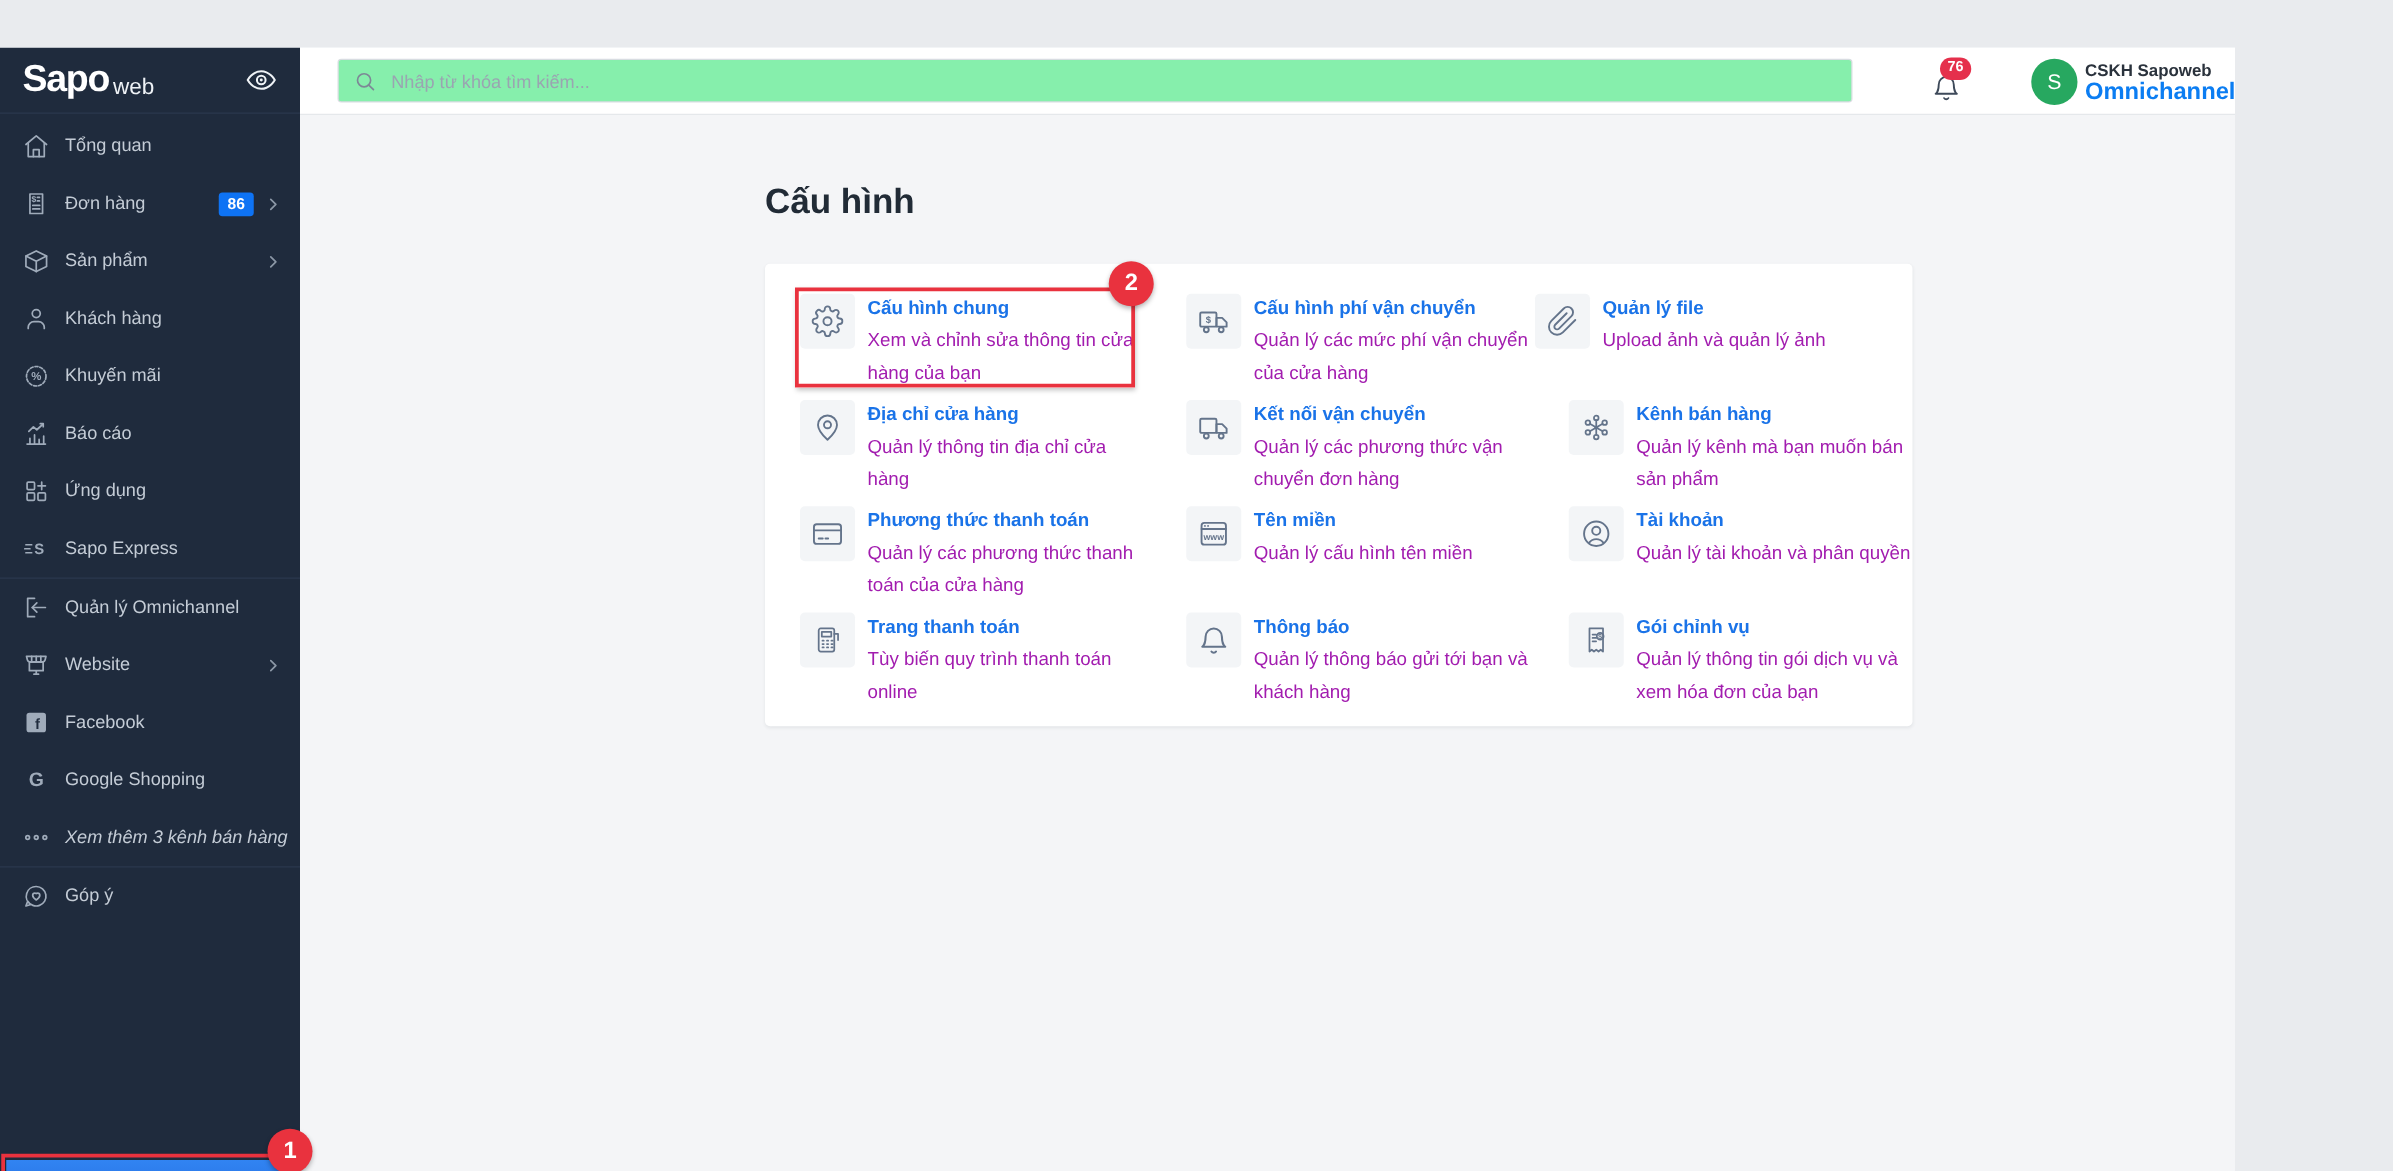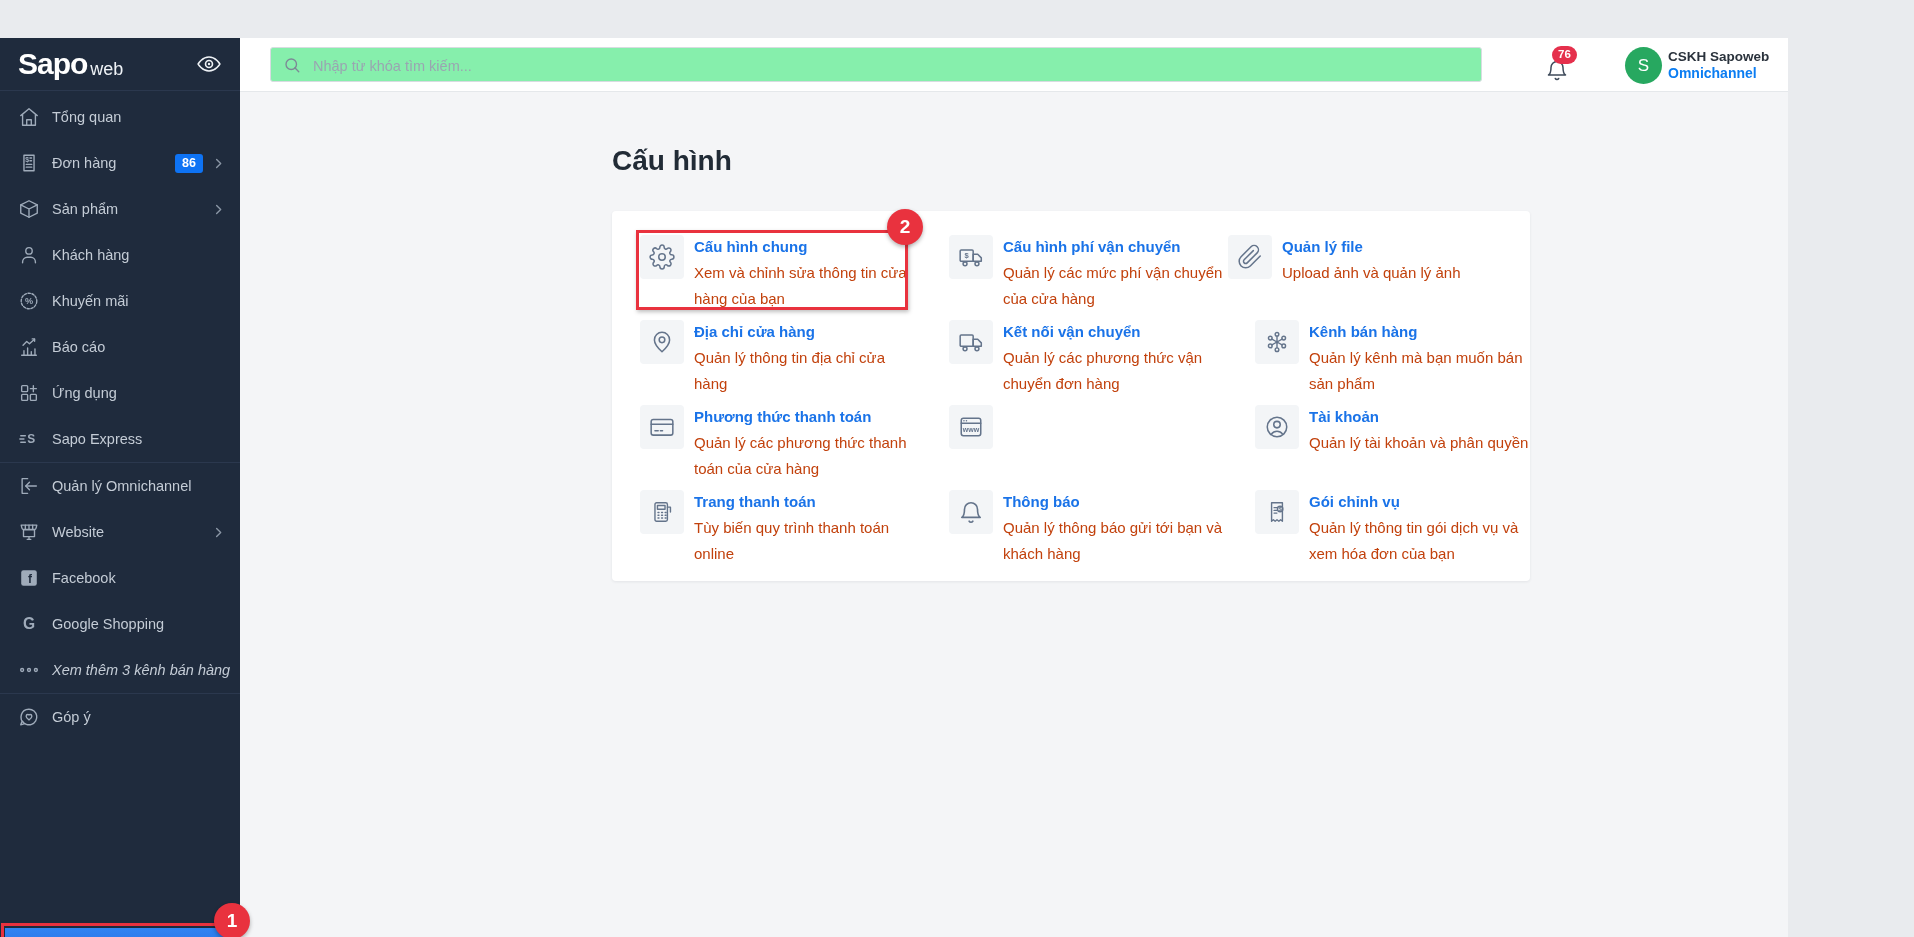--- a/index.html
+++ b/index.html
@@ -35,36 +35,36 @@
                    font-size:14.5px;font-family:inherit;color:#38424e;background:transparent;}
   .searchbox input::placeholder{color:#9aa5b1;}
   .notif{position:absolute;left:1305px;top:20px;width:24px;height:24px;color:#3e4a5a;cursor:pointer;}
   .notif-badge{position:absolute;left:1312px;top:8px;min-width:15px;text-align:center;background:var(--notification-red,#e5304c);
                color:#fff;font-size:11.5px;font-weight:bold;border-radius:9px;padding:2px 5px;line-height:1.2;}
   .avatar{position:absolute;left:1385px;top:9px;width:37px;height:37px;border-radius:50%;
           background:var(--avatar-green,#27a860);color:#fff;font-size:17px;display:flex;align-items:center;
           justify-content:center;cursor:pointer;}
   .user-info{position:absolute;left:1428px;top:10px;cursor:pointer;}
   .user-name{font-size:13.5px;font-weight:bold;color:#2a323c;line-height:17px;}
-  .user-sub{font-size:14px;font-weight:bold;color:var(--accent-blue,#0b7df2);line-height:17px;}
+  .user-sub{font-size:19px;font-weight:bold;color:var(--accent-blue,#0b7df2);line-height:17px;}
   .tb-divider{position:absolute;left:1605px;top:0;bottom:0;width:1px;background:#e5e8eb;}
   .help{position:absolute;left:1612px;top:6px;width:60px;text-align:center;cursor:pointer;color:#4f5965;}
   .help .q-ic{width:21px;height:21px;margin:0 auto;color:#58626e;}
   .help-label{font-size:13.5px;margin-top:2px;white-space:nowrap;}
   
   .page-title{position:absolute;left:612px;top:88px;font-size:28px;font-weight:bold;color:#212b36;}
   .card{position:absolute;left:612px;top:173px;width:918px;height:370px;background:#fff;border-radius:4px;
         box-shadow:0 1px 3px rgba(25,35,50,.08);}
   .settings-item{position:absolute;display:flex;cursor:pointer;}
   .si-iconbox{width:44px;height:44px;flex:0 0 44px;border-radius:4px;background:#f3f5f7;
               display:flex;align-items:center;justify-content:center;color:#64748b;}
   .si-iconbox svg{width:26px;height:26px;}
   .si-text{margin-left:10px;max-width:250px;}
   .si-title{font-size:15px;font-weight:bold;color:var(--link-blue,#1a73e8);line-height:20px;margin-top:2px;}
-  .si-desc{font-size:15px;color:#c2410c;line-height:26px;margin-top:3px;white-space:pre-line;}
+  .si-desc{font-size:15px;color:#a21caf;line-height:26px;margin-top:3px;white-space:pre-line;}
   
   .anno-box{position:absolute;border:3px solid var(--annotation-red,#e9323e);box-sizing:border-box;
             box-shadow:1px 2px 4px rgba(0,0,0,.25);pointer-events:none;z-index:6;}
   .anno-circle{position:absolute;width:36px;height:36px;border-radius:50%;background:var(--annotation-red,#e9323e);
                color:#fff;font-size:19px;font-weight:bold;display:flex;align-items:center;justify-content:center;
                box-shadow:0 2px 4px rgba(0,0,0,.3);z-index:7;}
   svg{display:block;}
   .ic svg,.nav-ic svg,.eye-wrap svg,.s-ic svg,.notif svg,.q-ic svg,.nav-chev svg{width:100%;height:100%;}
 </style>
 </head>
@@ -390,20 +390,24 @@
       </div>
       <div class="settings-item" style="left: 337px; top: 194px;">
         <div class="si-iconbox">
           <svg viewBox="0 0 24 24" fill="none" stroke="currentColor" stroke-width="1.4" stroke-linecap="round" stroke-linejoin="round">
             <rect x="3" y="4" width="18" height="16" rx="2"></rect>
             <path d="M3 8.5h18"></path>
             <path d="M5.5 6.2h.01M7.8 6.2h.01"></path>
             <text x="12" y="16.5" font-size="6.5" font-weight="bold" fill="currentColor" stroke="none" text-anchor="middle">www</text>
           </svg>
         </div>
+        <div class="si-text">
+          <div class="si-title">Tên miền</div>
+          <div class="si-desc">Quản lý cấu hình tên miền</div>
+        </div>
       </div>
       <div class="settings-item" style="left: 643px; top: 194px;">
         <div class="si-iconbox">
           <svg viewBox="0 0 24 24" fill="none" stroke="currentColor" stroke-width="1.4" stroke-linecap="round" stroke-linejoin="round">
             <circle cx="12" cy="12" r="9"></circle>
             <circle cx="12" cy="9.8" r="3"></circle>
             <path d="M6.8 18.6a6.5 6.5 0 0 1 10.4 0"></path>
           </svg>
         </div>
         <div class="si-text">

